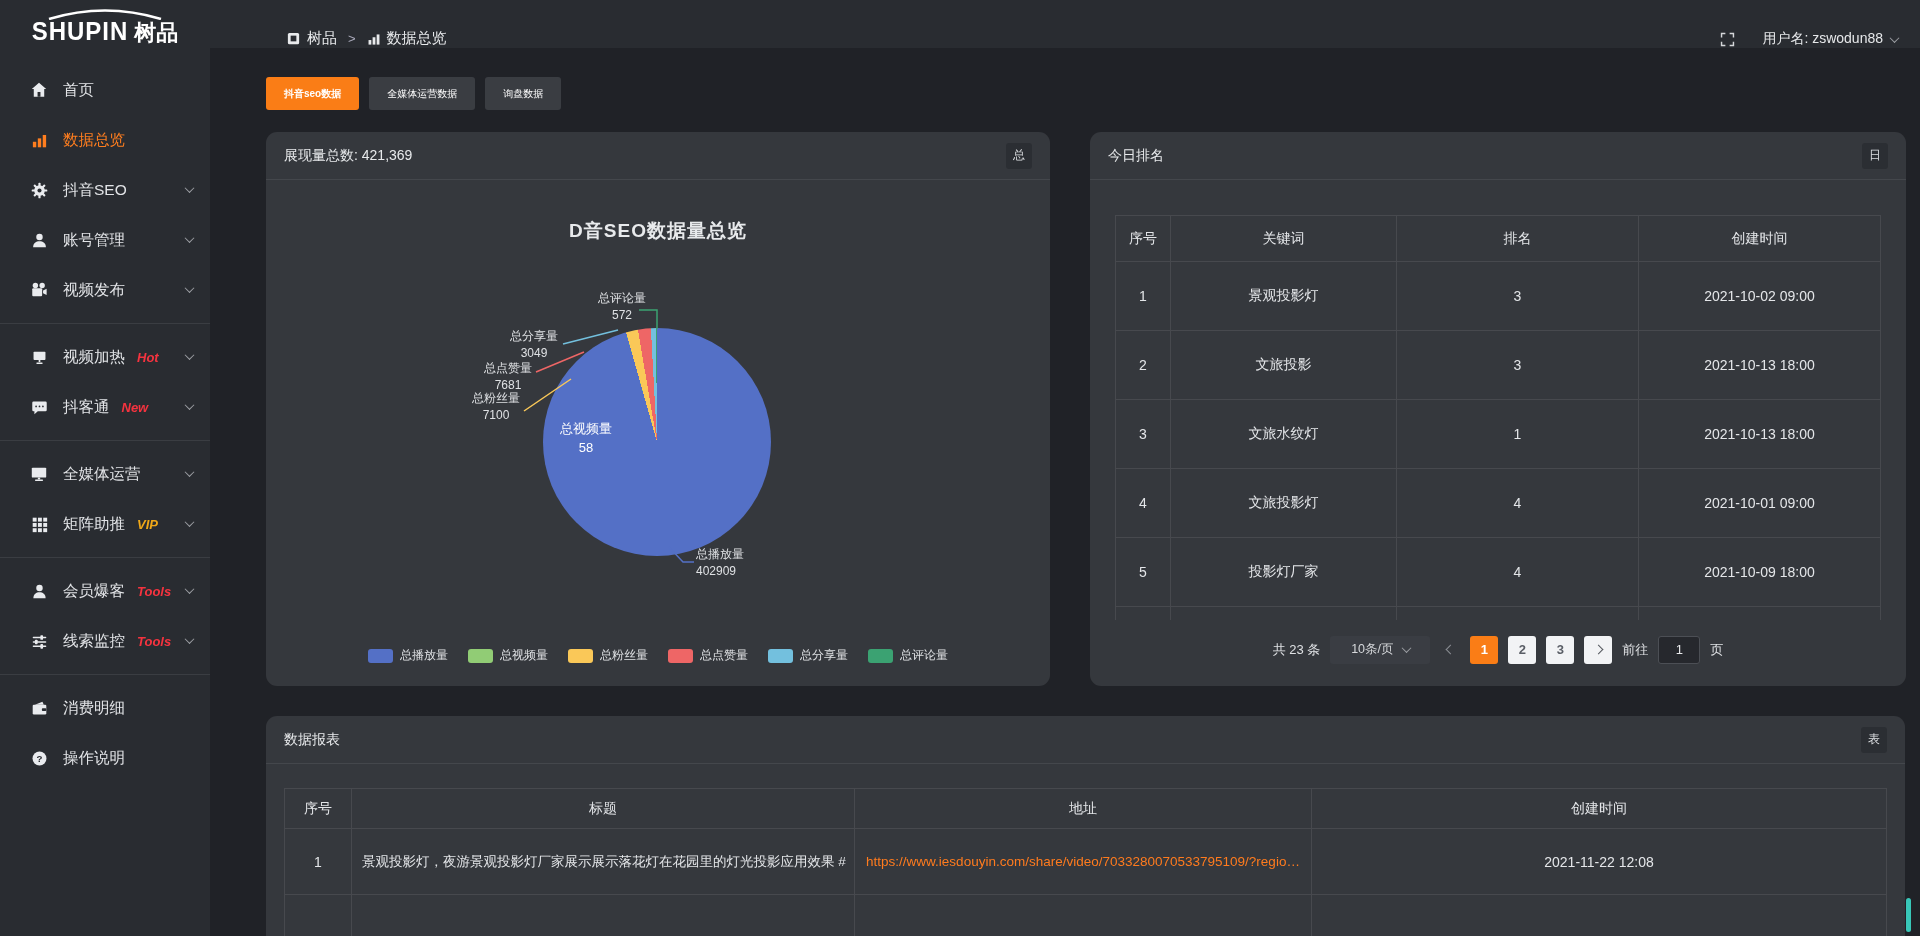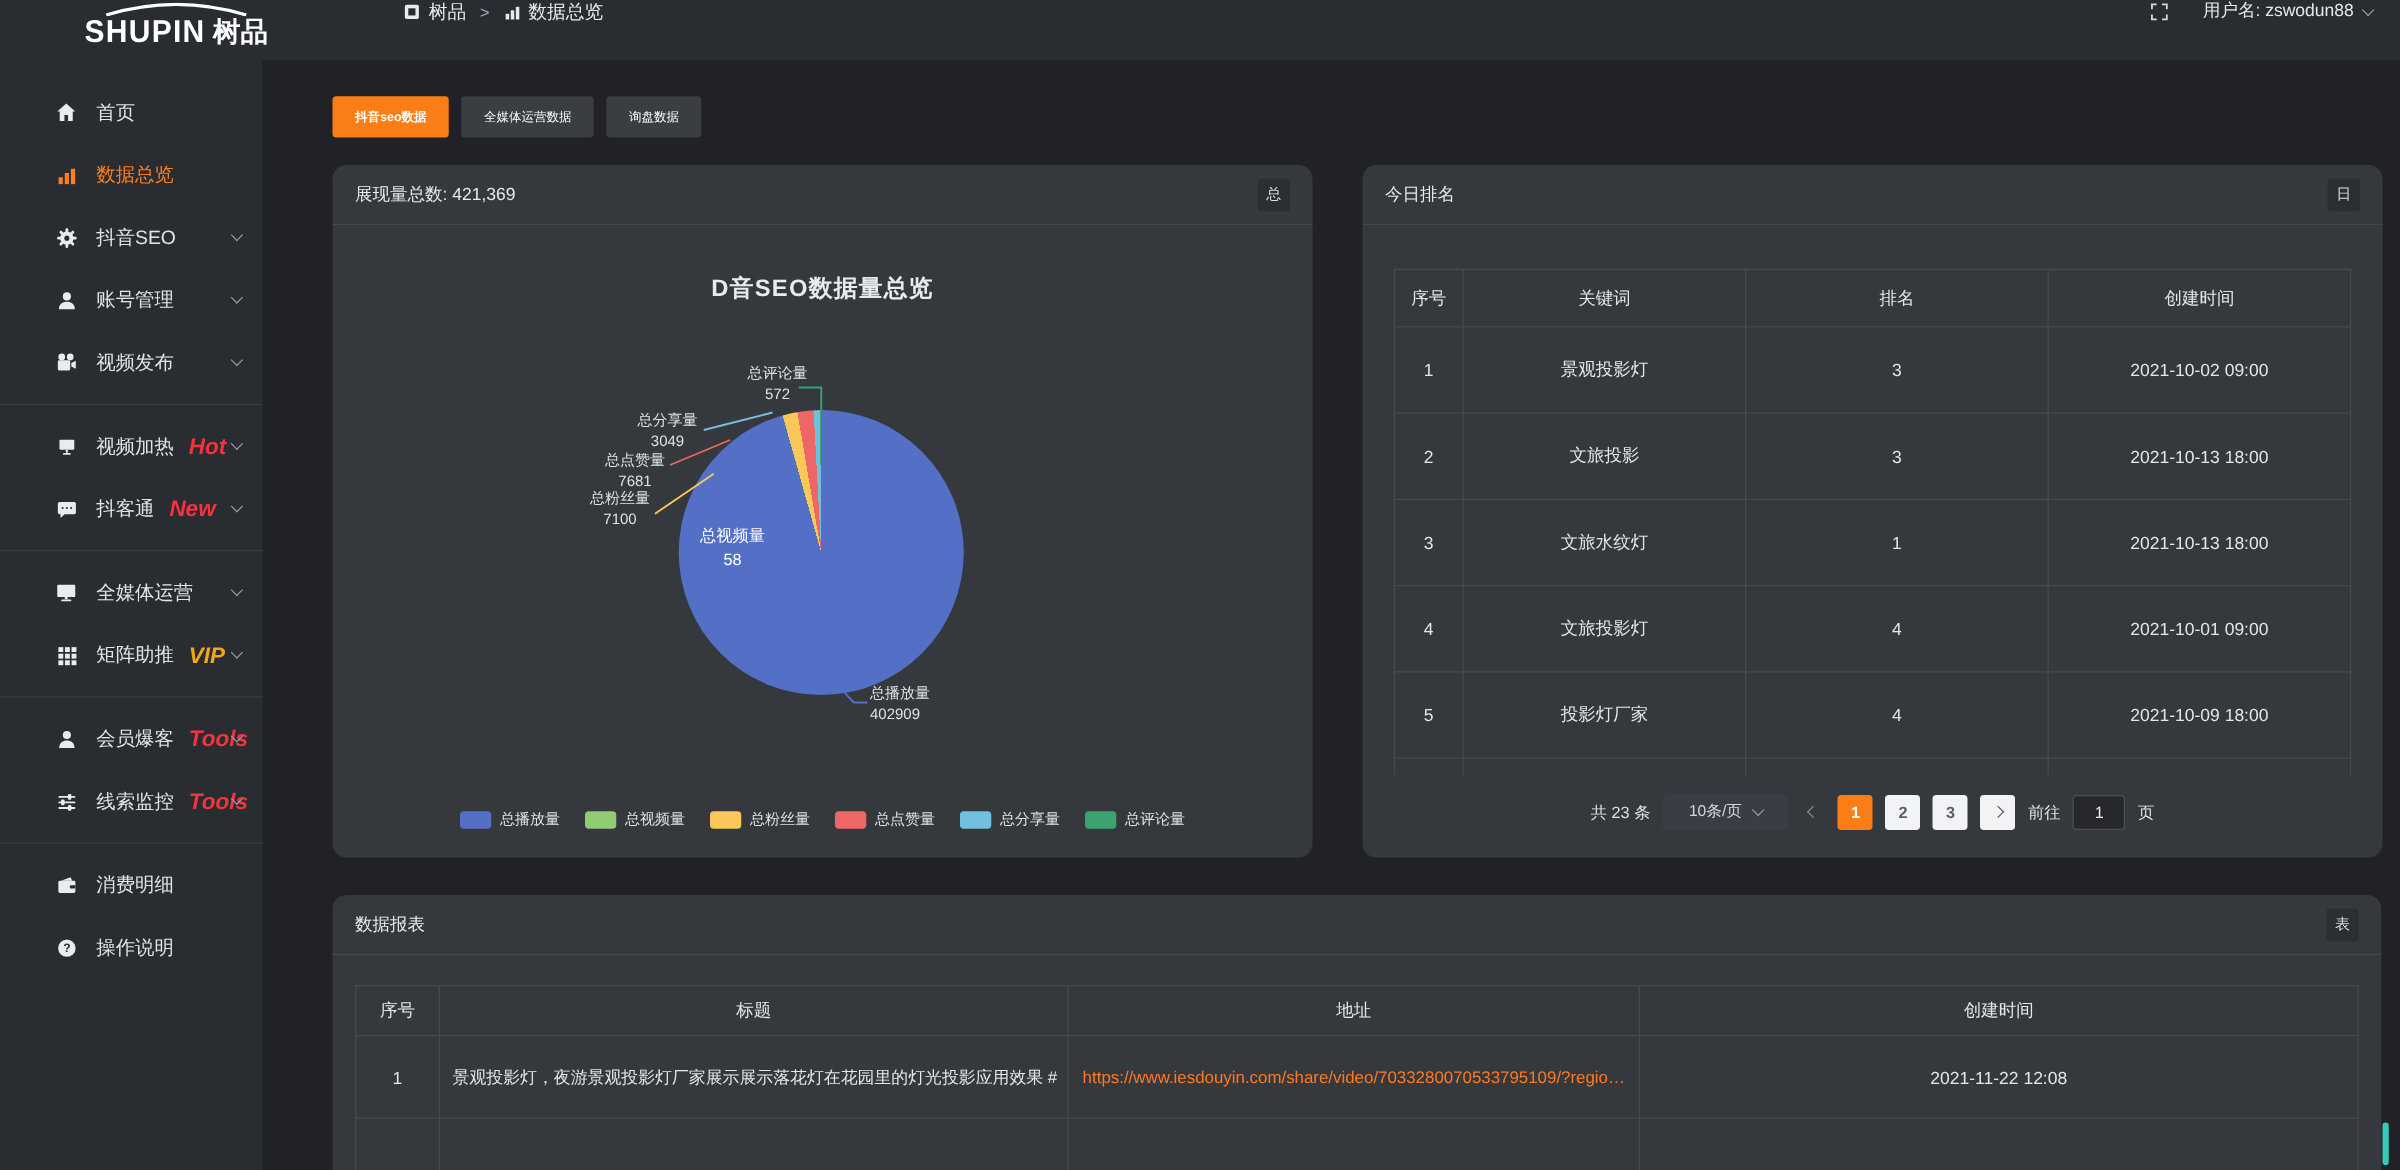--- a/index.html
+++ b/index.html
@@ -6,41 +6,41 @@
   html,body { width:1920px; height:936px; overflow:hidden; }
   body {
     position:relative;
     background:#202227;
     font-family:"Liberation Sans", "DejaVu Sans", sans-serif;
     color:#e4e6e9;
   }
   
   .header {
     position:absolute; top:0; left:0; width:1920px; height:48px;
-    background:#292c31; display:flex; align-items:flex-start; z-index:20;padding-left:36px;
+    background:#292c31; display:flex; align-items:flex-end; z-index:20;
   }
   .logo-box { width:210px; flex-shrink:0; display:flex; flex-direction:column; align-items:center; justify-content:center; padding-top:2px; }
   .logo-arc { display:block; margin-bottom:-2px; }
   .logo-row { display:flex; align-items:baseline; gap:6px; }
   .logo-en { font-size:24px; font-weight:800; letter-spacing:1px; color:#fff; transform:scaleY(1.05); }
   .logo-cn { font-size:22px; font-weight:700; color:#fff; }
   .breadcrumb { display:flex; align-items:center; gap:9px; margin-left:76px; font-size:15px; color:#e8eaec; }
   .breadcrumb .sep { color:#aab; font-size:13px; margin:0 2px; }
   .crumb { display:flex; align-items:center; gap:6px; cursor:default; }
   .header-right { margin-left:auto; display:flex; align-items:center; gap:26px; padding-right:22px; }
   .fs-icon { display:flex; color:#d5d7da; }
   .user-box { display:flex; align-items:center; gap:8px; font-size:14px; color:#e6e8ea; }
   .chev { display:inline-block; width:7px; height:7px; border-right:1.6px solid #9b9ea3; border-bottom:1.6px solid #9b9ea3; transform:rotate(45deg) translate(-1px,-1px); }
   
   .sidebar { position:absolute; top:48px; left:0; bottom:0; width:210px; background:#292c31; padding-top:17px; z-index:10; }
-  .side-item { position:relative; height:50px; display:flex; align-items:center; padding-left:44px; cursor:pointer; color:#e2e4e7; }
+  .side-item { position:relative; height:50px; display:flex; align-items:center; padding-left:30px; cursor:pointer; color:#e2e4e7; }
   .side-item .sicon { width:18px; height:18px; display:flex; align-items:center; justify-content:center; color:#e9ebee; }
   .side-item .slabel { margin-left:15px; font-size:15.5px; }
   .side-item.active, .side-item.active .sicon { color:#ff7e1f; }
-  .side-item .badge { margin-left:12px; font-size:18px; font-style:italic; font-weight:bold; }
+  .side-item .badge { margin-left:12px; font-size:13px; font-style:italic; font-weight:bold; }
   .badge.red { color:#f5333f; }
   .badge.gold { color:#f0a818; }
   .side-item .chev { position:absolute; right:17px; top:21px; }
   .side-divider { height:1px; background:#3a3d42; margin:8px 0; }
   
   .main { position:absolute; top:48px; left:210px; right:0; bottom:0; padding:29px 15px 0 56px; overflow:hidden; }
   .tabs { display:flex; gap:10px; }
   .tab-btn { height:33px; padding:0 18px; background:#3a3d42; color:#fff; font-size:10px; border:none; border-radius:3px; display:flex; align-items:center; cursor:pointer; }
   .tab-btn.active { background:#fa7d16; font-weight:bold; }
   .panels-row { display:flex; gap:40px; margin-top:22px; }

